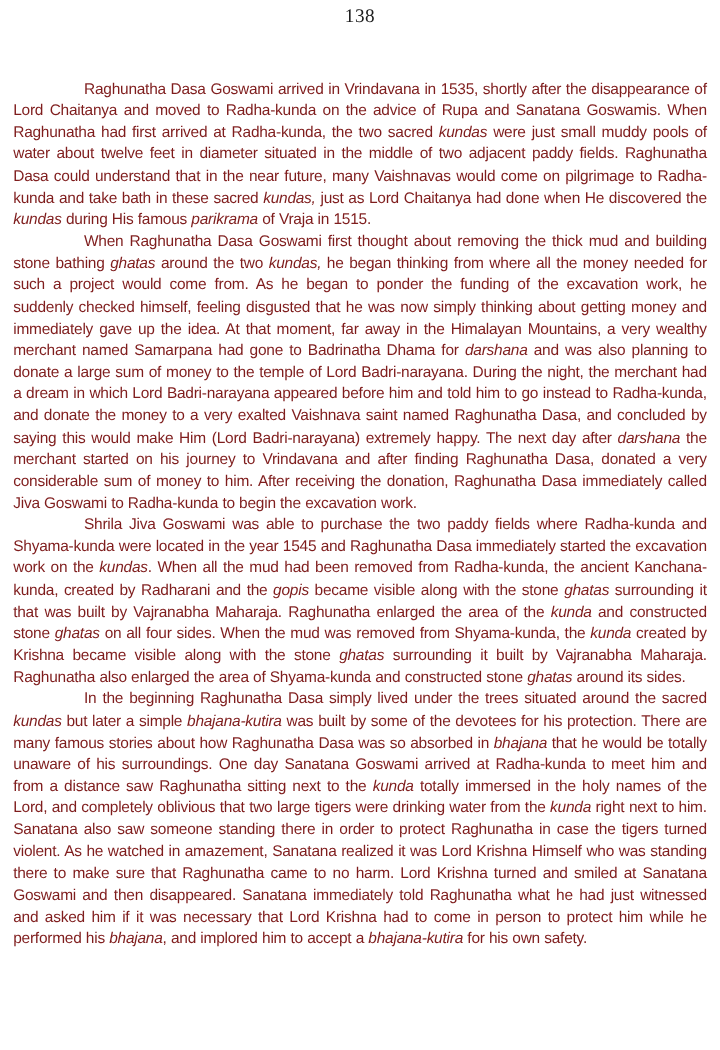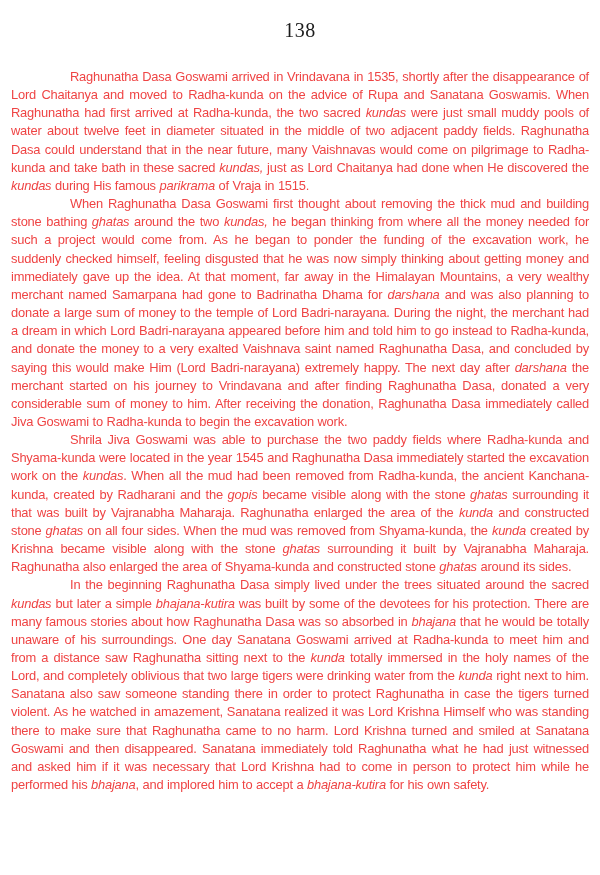--- a/index.html
+++ b/index.html
@@ -9,36 +9,36 @@
   }
   .page {
     position: relative;
     width: 600px;
     height: 875px;
     background: #ffffff;
     overflow: hidden;
     box-sizing: border-box;
   }
   .page-number {
-    padding-top: 19px;
+    padding-top: 5px;
     text-align: center;
     font-family: "Liberation Serif", serif;
-    font-size: 20px;
+    font-size: 16px;
     color: #1c1c1c;
     letter-spacing: 0.5px;
   }
   .body-text {
-    margin-top: 26px;
+    margin-top: 42px;
     padding: 0 11px;
     font-family: "Liberation Sans", sans-serif;
     font-size: 12.9px;
     line-height: 18.15px;
     letter-spacing: -0.2px;
     word-spacing: 0.2px;
-    color: #ef4444;
+    color: #7f1d1d;
     text-align: justify;
   }
   .body-text p {
     margin: 0;
     text-indent: 59px;
   }
   .body-text em {
     font-style: italic;
   }
 </style>

